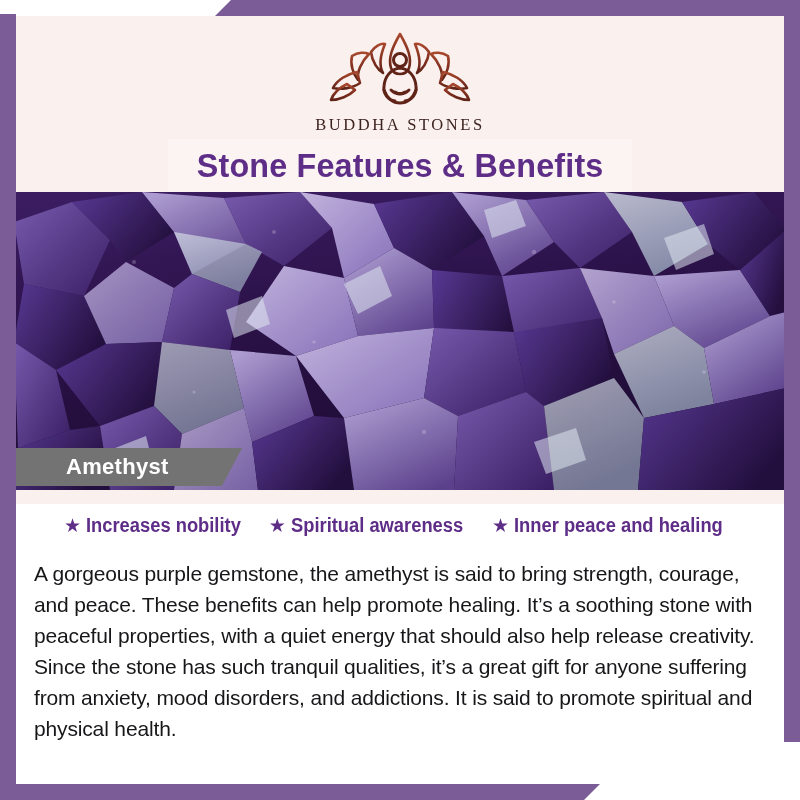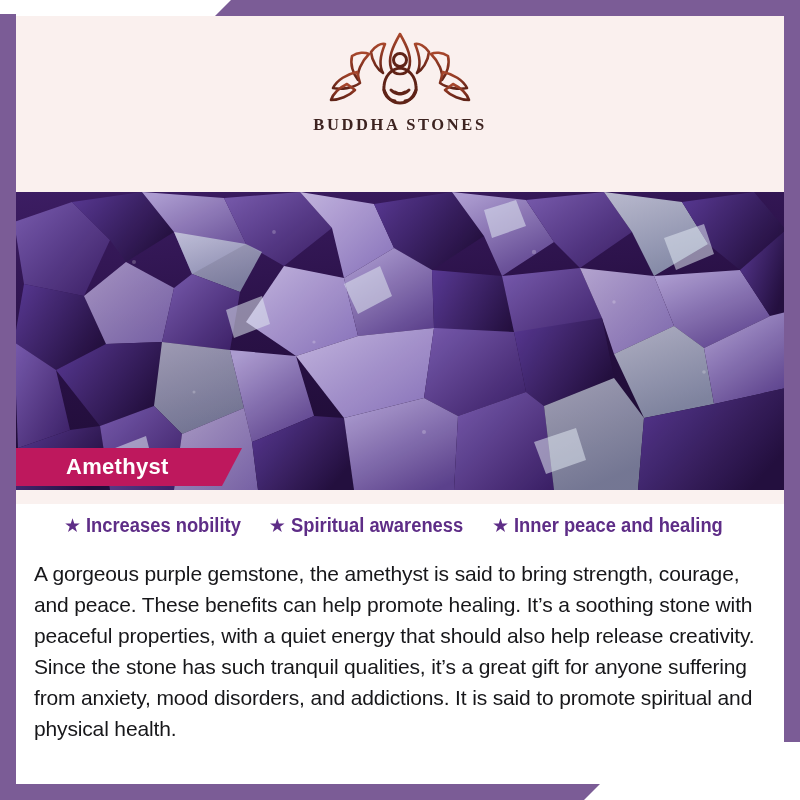--- a/index.html
+++ b/index.html
@@ -68,21 +68,20 @@
     z-index: 2;
     display: flex;
     flex-direction: column;
     align-items: center;
   }
   .logo-wrap {
     margin-top: 12px;
     display: flex;
     flex-direction: column;
     align-items: center;
-    font-weight: bold;
   }
   .logo-mark {
     width: 150px;
     height: 84px;
     display: block;
   }
   .logo-word {
     margin-top: 3px;
     font-family: "Liberation Serif", serif;
     font-size: 16.5px;
@@ -127,21 +126,21 @@
   }
   .photo svg { display: block; width: 100%; height: 100%; }
 
   
   .stone-banner {
     position: absolute;
     left: 14px;
     top: 448px;
     width: 228px;
     height: 38px;
-    background: #be185d;
+    background: #737373;
     z-index: 3;
     clip-path: polygon(0 0, 100% 0, calc(100% - 20px) 100%, 0 100%);
     display: flex;
     align-items: center;
   }
   .stone-banner-text {
     margin-left: 52px;
     color: #ffffff;
     font-size: 22px;
     font-weight: bold;
@@ -246,20 +245,23 @@
           <path d="M75 40 C 84 41, 90 48, 91 58 C 92 66, 87 72, 80 73"></path>
           <path d="M59 62 C 62 70, 68 75, 75 75 C 82 75, 88 70, 91 62"></path>
           <path d="M66 62 C 70 66, 75 67, 80 64"></path>
           <path d="M84 62 C 80 66, 75 67, 70 64"></path>
         </g>
       </svg>
       <div class="logo-word">BUDDHA STONES</div>
     </div>
   </div>
 
+  <div class="title-band">
+    <div class="title-text">Stone Features &amp; Benefits</div>
+  </div>
 
   <div class="photo">
     <svg viewBox="0 0 772 298" preserveAspectRatio="none">
       <defs>
         <linearGradient id="bgA" x1="0" y1="0" x2="0.3" y2="1">
           <stop offset="0%" stop-color="#3c1d63"></stop>
           <stop offset="50%" stop-color="#2a1147"></stop>
           <stop offset="100%" stop-color="#1d0c33"></stop>
         </linearGradient>
         <linearGradient id="fA" x1="0" y1="0" x2="1" y2="1">

